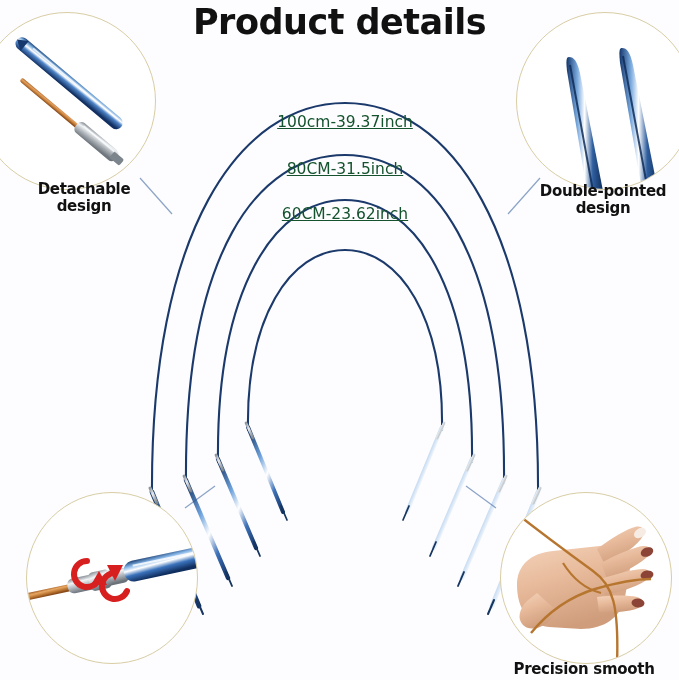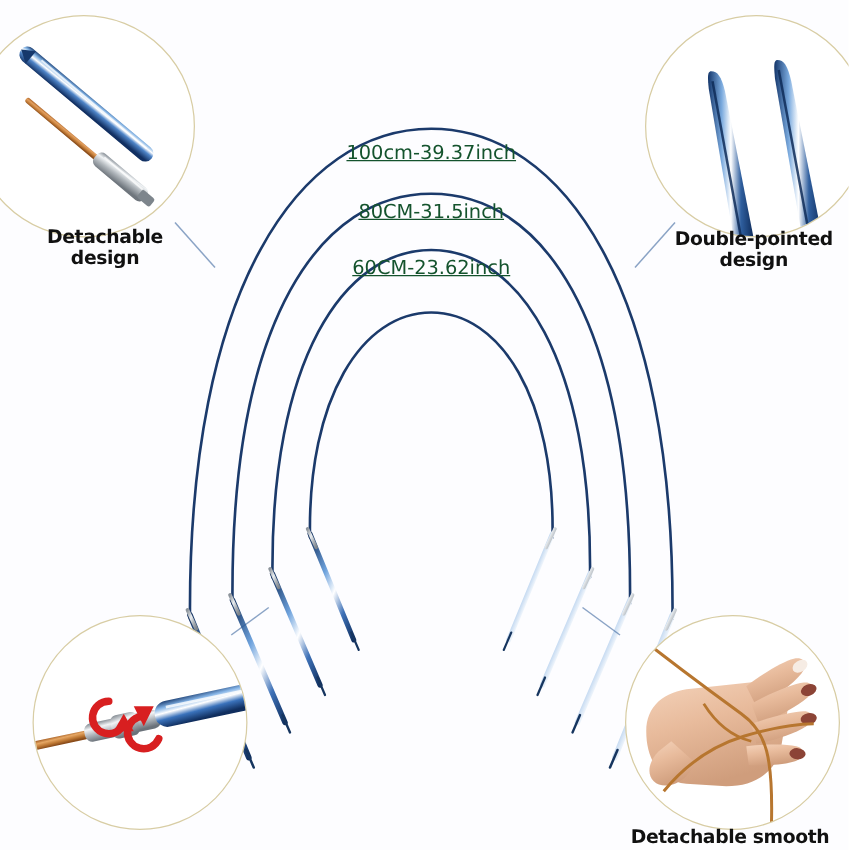--- a/index.html
+++ b/index.html
@@ -85,20 +85,21 @@
     left: 0; top: 0;
     width: 679px; height: 680px;
     pointer-events: none;
   }
 </style>
 </head>
 <body>
 
 <div id="page">
 
+  <div class="page-title">Product details</div>
 
   <svg class="layer" viewBox="0 0 679 680" xmlns="http://www.w3.org/2000/svg">
     <defs>
       <linearGradient id="gNeedle" x1="0" y1="0" x2="1" y2="1">
         <stop offset="0%" stop-color="#0f2d5c"></stop>
         <stop offset="35%" stop-color="#6fa3dd"></stop>
         <stop offset="55%" stop-color="#ffffff"></stop>
         <stop offset="75%" stop-color="#3f72b8"></stop>
         <stop offset="100%" stop-color="#102f5f"></stop>
       </linearGradient>
@@ -294,21 +295,21 @@
         <ellipse cx="146" cy="59" rx="6.5" ry="4.5" fill="#8c4436" transform="rotate(-22 146 59)"></ellipse>
         <ellipse cx="146" cy="82" rx="6.5" ry="4.5" fill="#8c4436" transform="rotate(-10 146 82)"></ellipse>
         <ellipse cx="137" cy="110" rx="6.5" ry="4.5" fill="#8c4436" transform="rotate(4 137 110)"></ellipse>
 
         <path d="M 2 10 C 40 40 70 62 92 78 C 112 92 118 112 116 172" fill="none" stroke="#b7762f" stroke-width="2.4"></path>
         <path d="M 30 140 C 48 118 68 104 94 96 C 118 89 134 86 150 86" fill="none" stroke="#b7762f" stroke-width="2.4"></path>
         <path d="M 62 70 C 72 86 84 96 100 100" fill="none" stroke="#b7762f" stroke-width="2.2"></path>
       </svg>
     </div>
   </div>
-  <div class="callout-label lbl-br">Detachable smooth</div>
+  <div class="callout-label lbl-br">Precision smooth</div>
 
   <svg class="layer" viewBox="0 0 679 680" xmlns="http://www.w3.org/2000/svg">
     <path d="M 140 178 L 172 214" stroke="#2b5a96" stroke-width="1.2" fill="none" opacity="0.55"></path>
     <path d="M 540 178 L 508 214" stroke="#2b5a96" stroke-width="1.2" fill="none" opacity="0.55"></path>
     <path d="M 185 508 L 215 486" stroke="#2b5a96" stroke-width="1.2" fill="none" opacity="0.55"></path>
     <path d="M 496 508 L 466 486" stroke="#2b5a96" stroke-width="1.2" fill="none" opacity="0.55"></path>
   </svg>
 
 </div>
 

